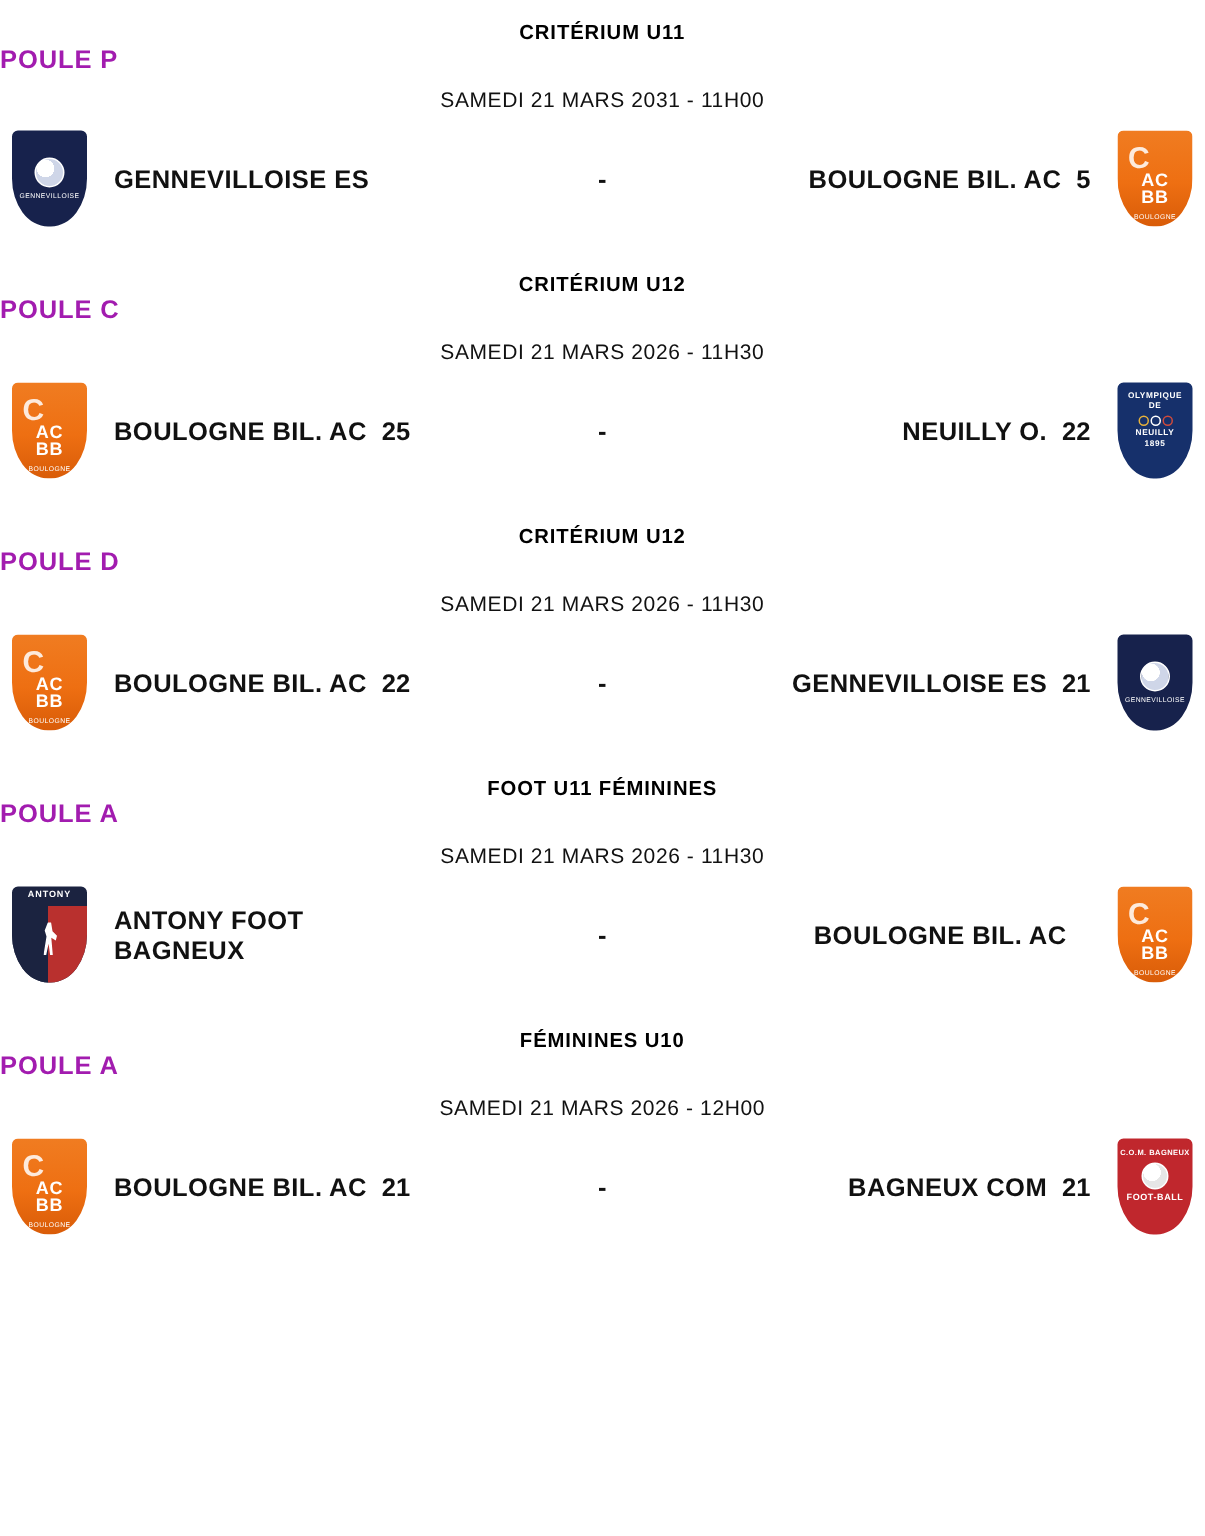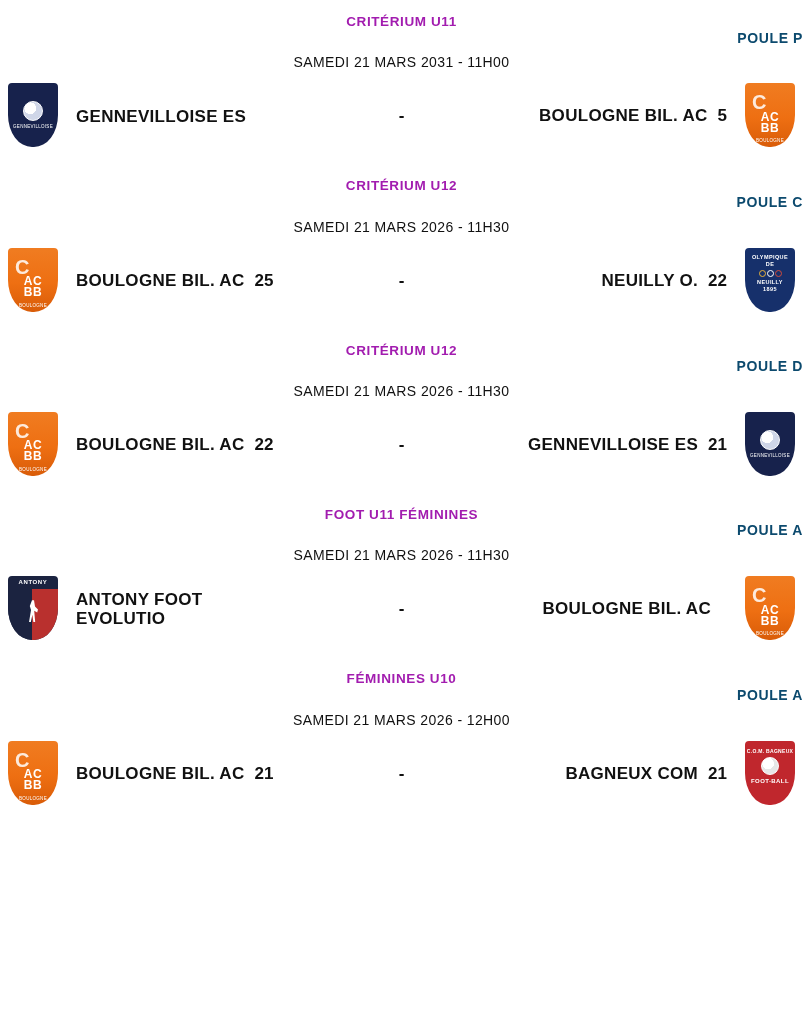--- a/index.html
+++ b/index.html
@@ -23,29 +23,29 @@
   }
   .match-block {
     width: 100%;
   }
   .comp-title {
     text-align: center;
     font-size: 13.5px;
     font-weight: bold;
     letter-spacing: 0.6px;
     line-height: 1.15;
-    color: #a21caf;
+    color: #000000;
   }
   .comp-pool {
-    text-align: right;
-    font-size: 14px;
+    text-align: left;
+    font-size: 17px;
     font-weight: bold;
     letter-spacing: 0.6px;
     line-height: 1.2;
-    color: #0c4a6e;
+    color: #a21caf;
   }
   .match-date {
     text-align: center;
     font-size: 14px;
     letter-spacing: 0.4px;
     margin-top: 8px;
     color: #111;
   }
   .match-row {
     display: flex;
@@ -389,21 +389,21 @@
           <div class="shield">
               <div class="shield-inner">
             <div class="a-top">ANTONY</div>
             <div class="a-split"></div>
             <div class="a-fig"></div>
           </div>
             </div>
         </div>
         <div class="team-text">
           <span class="team-name">ANTONY FOOT
-EVOLUTIO</span>
+BAGNEUX</span>
           <span class="team-score"></span>
         </div>
       </div>
       <div class="sep">-</div>
       <div class="side away">
         <div class="team-text">
           <span class="team-name">BOULOGNE BIL. AC</span>
           <span class="team-score"></span>
         </div>
         <div class="crest right crest-acbb">

